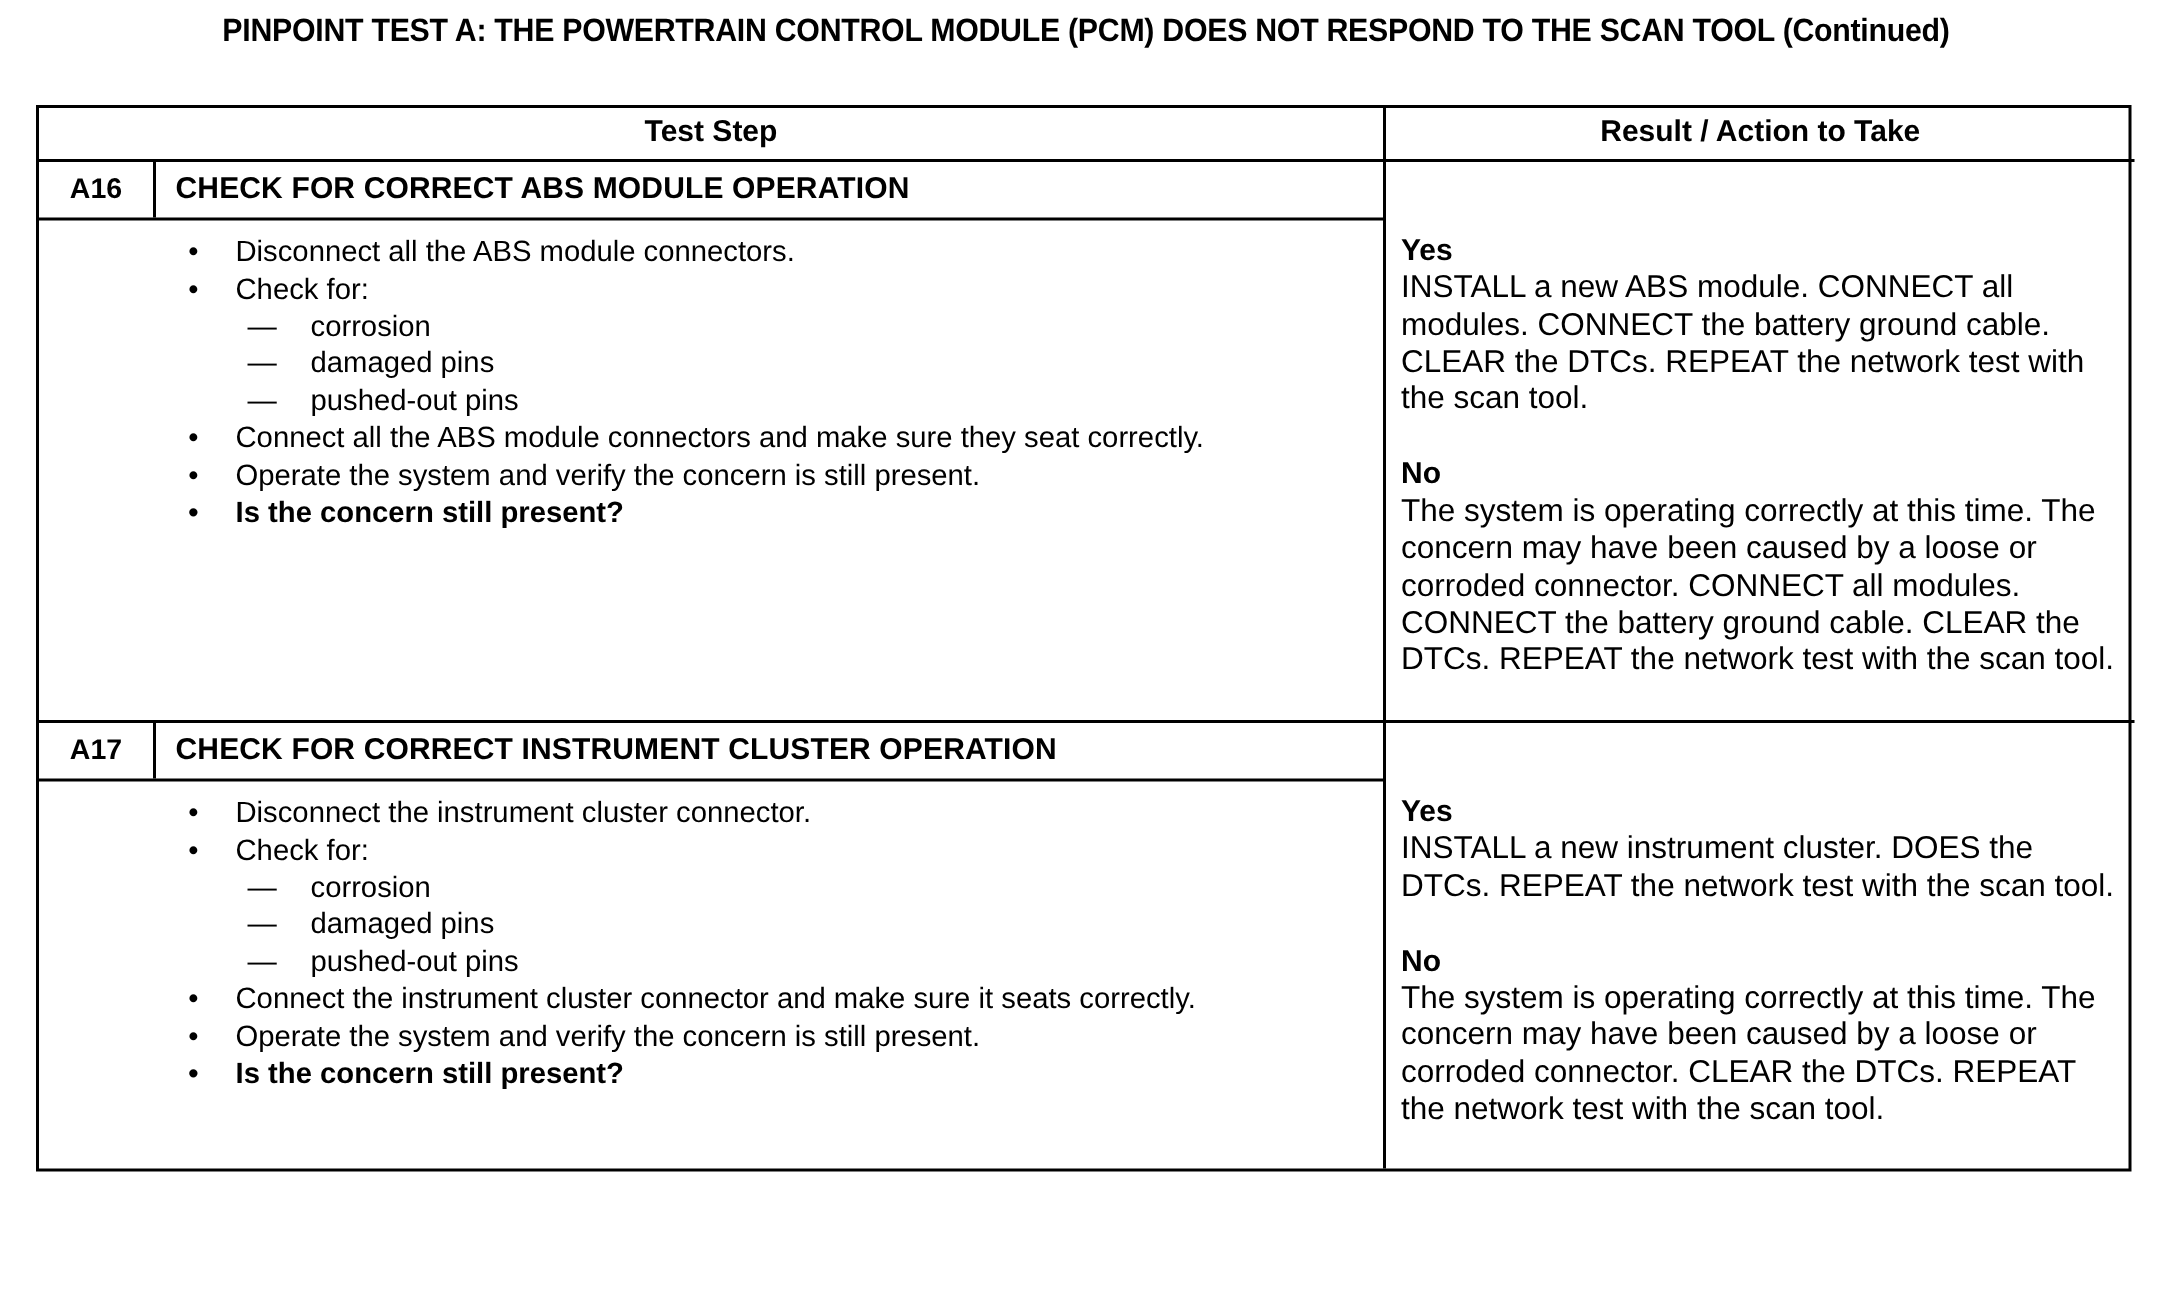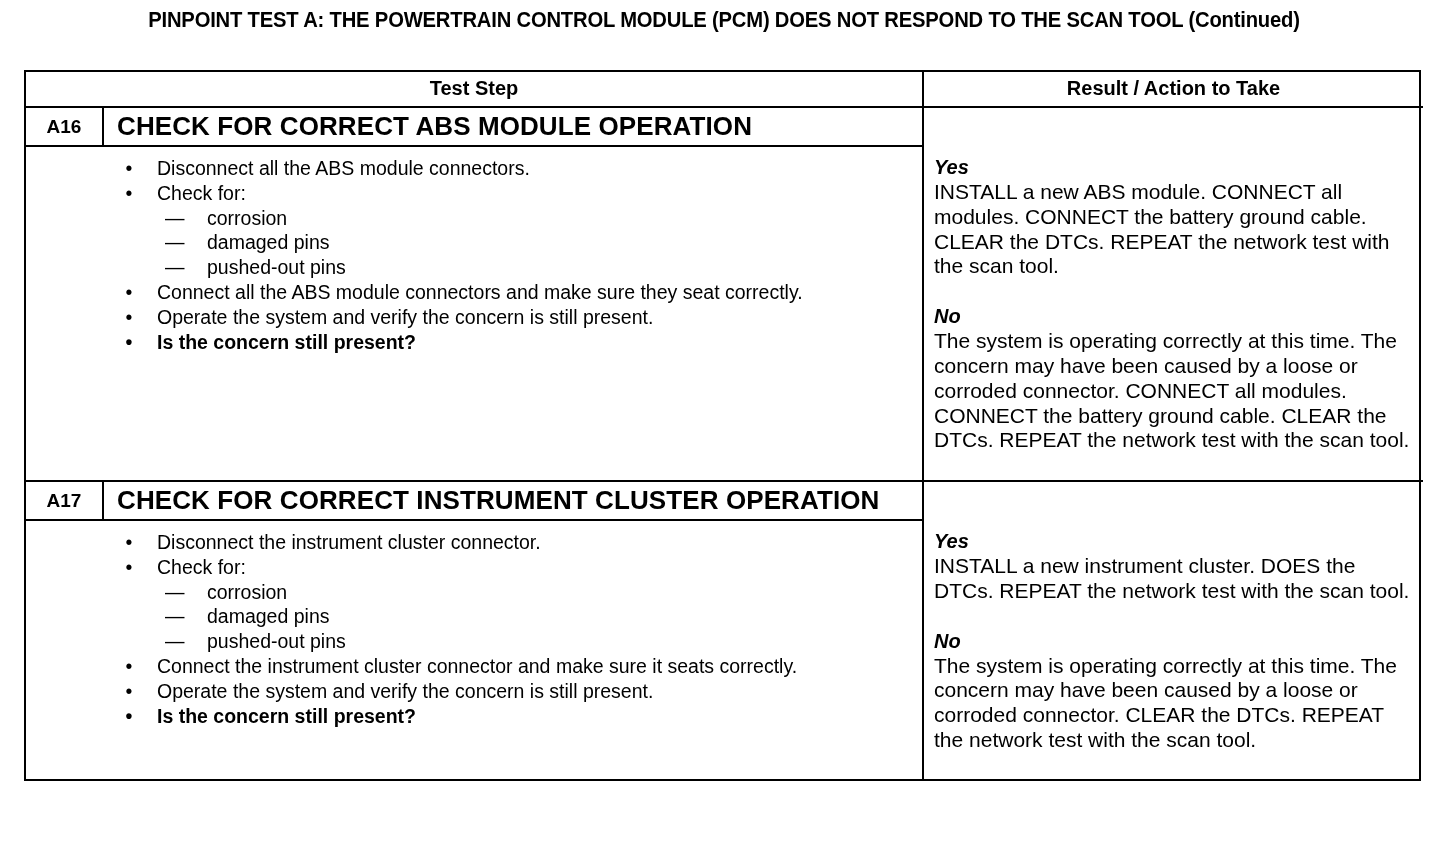--- a/index.html
+++ b/index.html
@@ -101,21 +101,21 @@
     font-weight: bold;
     font-size: 19px;
     box-sizing: border-box;
   }
   .step-title {
     flex: 1 1 auto;
     display: flex;
     align-items: center;
     padding-left: 13px;
     font-weight: bold;
-    font-size: 26px;
+    font-size: 20px;
     letter-spacing: 0.1px;
     box-sizing: border-box;
     border-radius: 10px;
   }
 
   
   .step-body {
     padding: 9px 10px 10px 0;
     min-height: 0;
   }
@@ -156,21 +156,20 @@
 
   
   .result-body {
     padding: 9px 12px 10px 10px;
   }
   .res-block { margin-bottom: 0; }
   .res-label {
     font-weight: bold;
     font-size: 20px;
     line-height: 25px;
-    font-style: italic;
   }
   .res-text {
     font-size: 21px;
     line-height: 24.8px;
   }
   .res-gap { height: 25px; }
 
   
   .a16-step-body { height: 333px; box-sizing: border-box; }
   .a17-step-body { height: 258px; box-sizing: border-box; }

